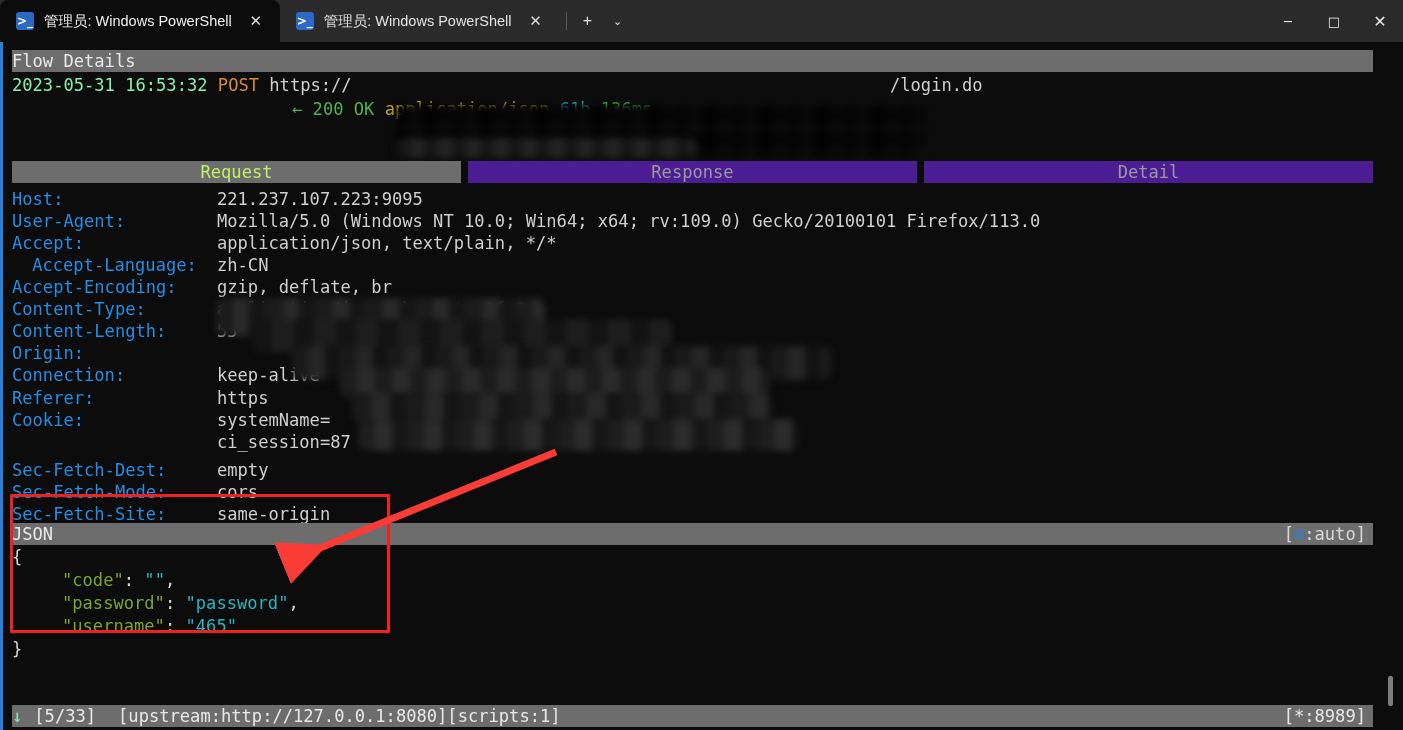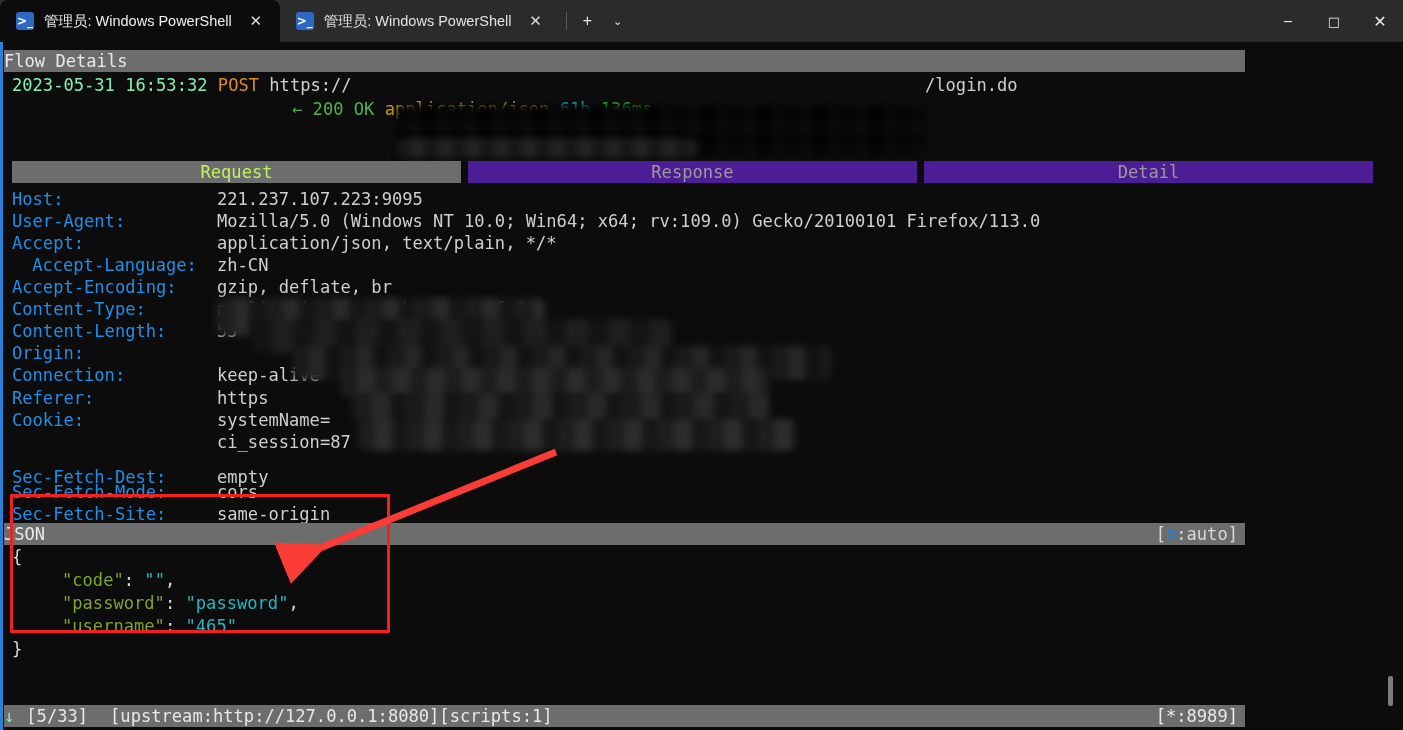--- a/index.html
+++ b/index.html
@@ -54,21 +54,21 @@
     position:absolute; left:0; top:42px; width:1403px; height:688px;
     background:#0c0c0c; font-size:17.1px; line-height:22.3px;
     letter-spacing:0px;
   }
   .focusbar{ position:absolute; left:0; top:0; width:3px; height:688px; background:#2b7fd4; }
 
   .row{ position:absolute; left:12px; white-space:pre; }
 
   
   .barline{
-    position:absolute; left:4px; width:1241px; height:22px;
+    position:absolute; left:12px; width:1361px; height:22px;
     background:#6d6d6d; color:#e8e8e8; white-space:pre;
     display:flex; align-items:flex-start;
   }
   .bar-right{ margin-left:auto; padding-right:7px; }
 
   .tabs{ position:absolute; left:12px; top:119px; width:1361px; height:22px; display:flex; gap:7px; }
   .ptab{
     flex:1 1 0; display:flex; align-items:center; justify-content:center;
     font-size:17.1px; height:22px;
   }
@@ -133,21 +133,21 @@
   </div>
 
   <div class="term">
     <div class="focusbar"></div>
 
     <div class="barline" style="top:8px;">
       <span>Flow Details</span>
     </div>
 
     <div class="row" style="top:32px;"><span class="dim">2023-05-31 16:53:32</span><span class="dim"> </span><span class="orange">POST</span><span class="dim"> </span><span class="v">https://</span></div>
-    <div class="row" style="top:32px; left:925px;"><span class="v">/login.do</span></div>
+    <div class="row" style="top:32px; left:890px;"><span class="v">/login.do</span></div>
 
     <div class="row" style="top:56px; left:292px;"><span class="green">←</span><span class="green"> </span><span class="green">200</span><span class="green"> </span><span class="green">OK</span><span class="yellow"> </span><span class="yellow">application/json</span><span class="cyan"> </span><span class="cyan">61b</span><span class="brightgreen"> </span><span class="brightgreen">136ms</span></div>
 
     <div class="blur" style="left:396px; top:63px; width:530px; height:52px;
          background:repeating-linear-gradient(90deg,#1d1d1d 0 13px,#2e2e2e 13px 26px,#151515 26px 40px,#272727 40px 56px),
                     repeating-linear-gradient(0deg,#202020 0 11px,#141414 11px 24px);
          background-blend-mode:overlay;"></div>
     <div class="blur" style="left:396px; top:96px; width:300px; height:20px;
          background:repeating-linear-gradient(90deg,#171717 0 14px,#232323 14px 28px);"></div>
 
@@ -162,21 +162,21 @@
     <div class="row" style="top:190px;"><span class="k hdr-name">Accept:</span><span class="v">application/json, text/plain, */*</span></div>
     <div class="row" style="top:212px;text-align:center;"><span class="k hdr-name">Accept-Language:</span><span class="v">zh-CN</span></div>
     <div class="row" style="top:234px;"><span class="k hdr-name">Accept-Encoding:</span><span class="v">gzip, deflate, br</span></div>
     <div class="row" style="top:256px;"><span class="k hdr-name">Content-Type:</span><span class="v">application/json;charset=utf-8</span></div>
     <div class="row" style="top:278px;"><span class="k hdr-name">Content-Length:</span><span class="v">55</span></div>
     <div class="row" style="top:300px;"><span class="k hdr-name">Origin:</span><span class="v"></span></div>
     <div class="row" style="top:322px;"><span class="k hdr-name">Connection:</span><span class="v">keep-alive</span></div>
     <div class="row" style="top:345px;"><span class="k hdr-name">Referer:</span><span class="v">https</span></div>
     <div class="row" style="top:367px;"><span class="k hdr-name">Cookie:</span><span class="v">systemName=</span></div>
     <div class="row" style="top:389px;"><span class="k hdr-name"></span><span class="v">ci_session=87</span></div>
-    <div class="row" style="top:417px;margin-top:7px;"><span class="k hdr-name">Sec-Fetch-Dest:</span><span class="v">empty</span></div>
+    <div class="row" style="top:417px;"><span class="k hdr-name">Sec-Fetch-Dest:</span><span class="v">empty</span></div>
     <div class="row" style="top:439px;"><span class="k hdr-name">Sec-Fetch-Mode:</span><span class="v">cors</span></div>
     <div class="row" style="top:461px;"><span class="k hdr-name">Sec-Fetch-Site:</span><span class="v">same-origin</span></div>
 
     <div class="blur" style="left:215px; top:256px; width:330px; height:38px;
          background:repeating-linear-gradient(90deg,#1c1c1c 0 18px,#2a2a2a 18px 34px,#161616 34px 50px);"></div>
     <div class="blur" style="left:252px; top:277px; width:420px; height:34px;
          background:repeating-linear-gradient(90deg,#141414 0 20px,#1e1e1e 20px 42px);"></div>
     <div class="blur" style="left:292px; top:304px; width:540px; height:34px;
          background:repeating-linear-gradient(90deg,#1a1a1a 0 16px,#262626 16px 33px,#131313 33px 48px);"></div>
     <div class="blur" style="left:340px; top:326px; width:430px; height:30px;

